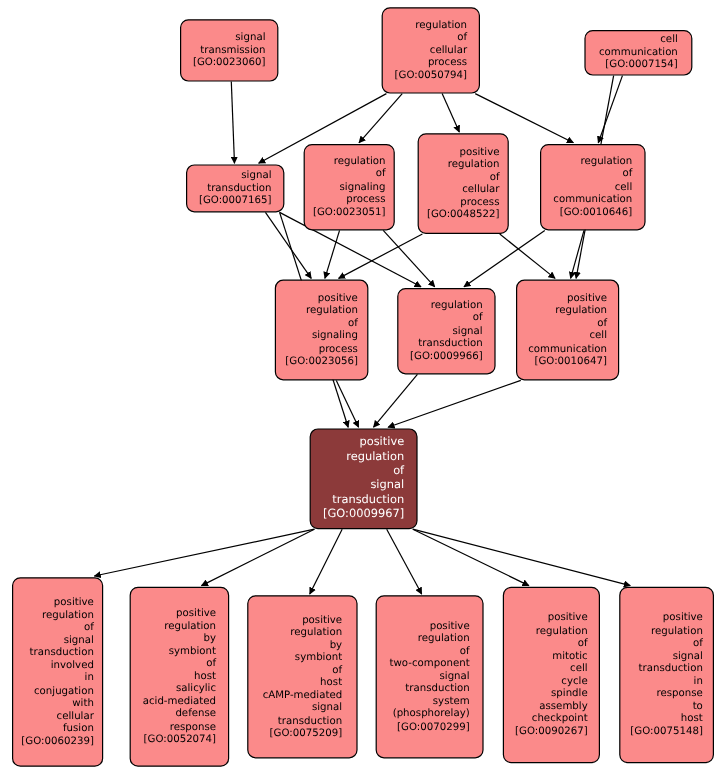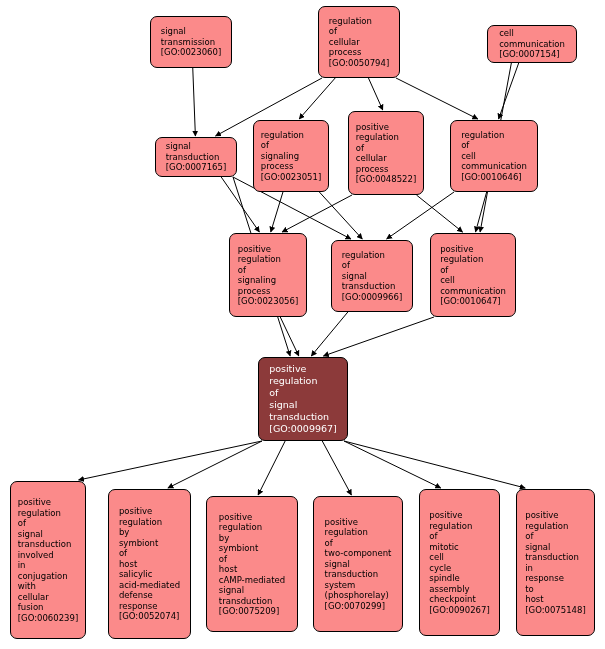--- a/index.html
+++ b/index.html
@@ -25,21 +25,21 @@
   }
   .node {
     position: absolute;
     box-sizing: border-box;
     border: 1px solid #000000;
     border-radius: 7px;
     background: #fb8a8a;
     color: #000000;
     font-size: 8.5px;
     line-height: 10.5px;
-    text-align: left;
+    text-align: right;
     display: flex;
     align-items: center;
     justify-content: center;
     padding: 2px 2px;
     white-space: pre-line;
     letter-spacing: 0px;
   }
   .node.focus {
     background: #8c3a3a;
     color: #ffffff;

